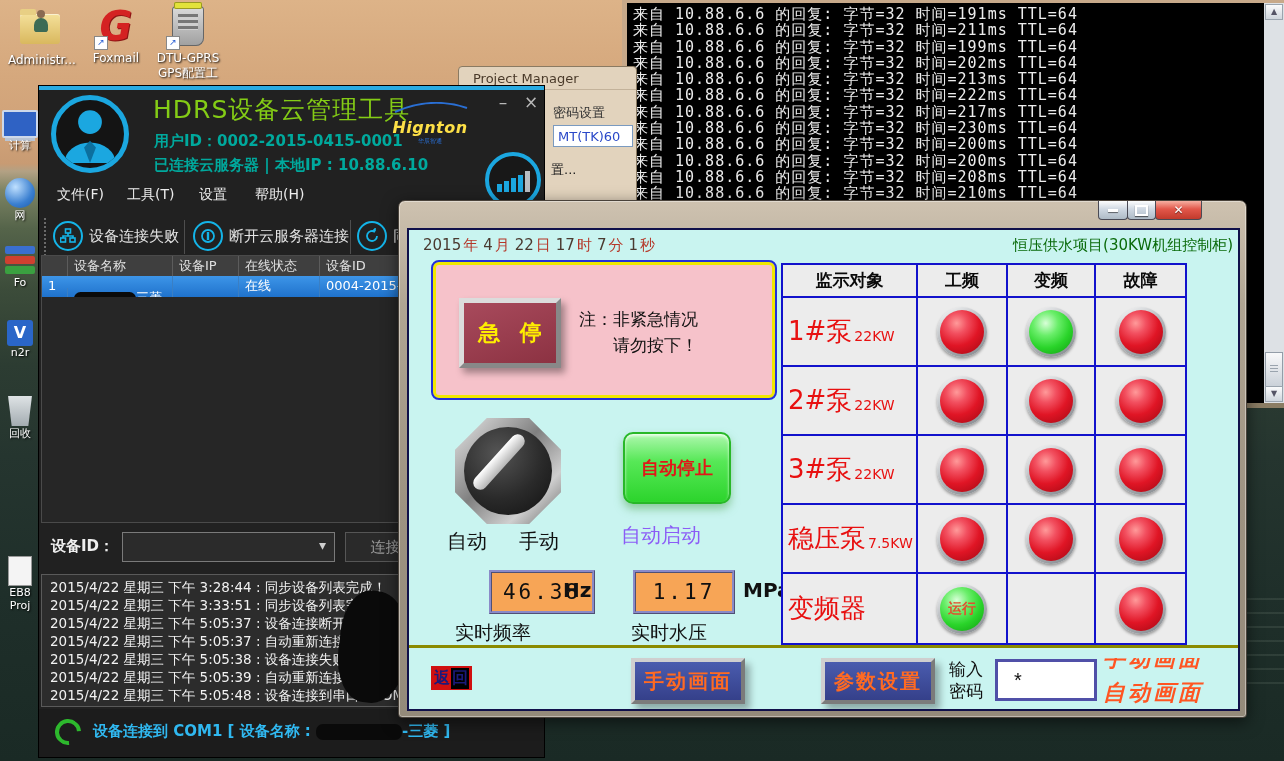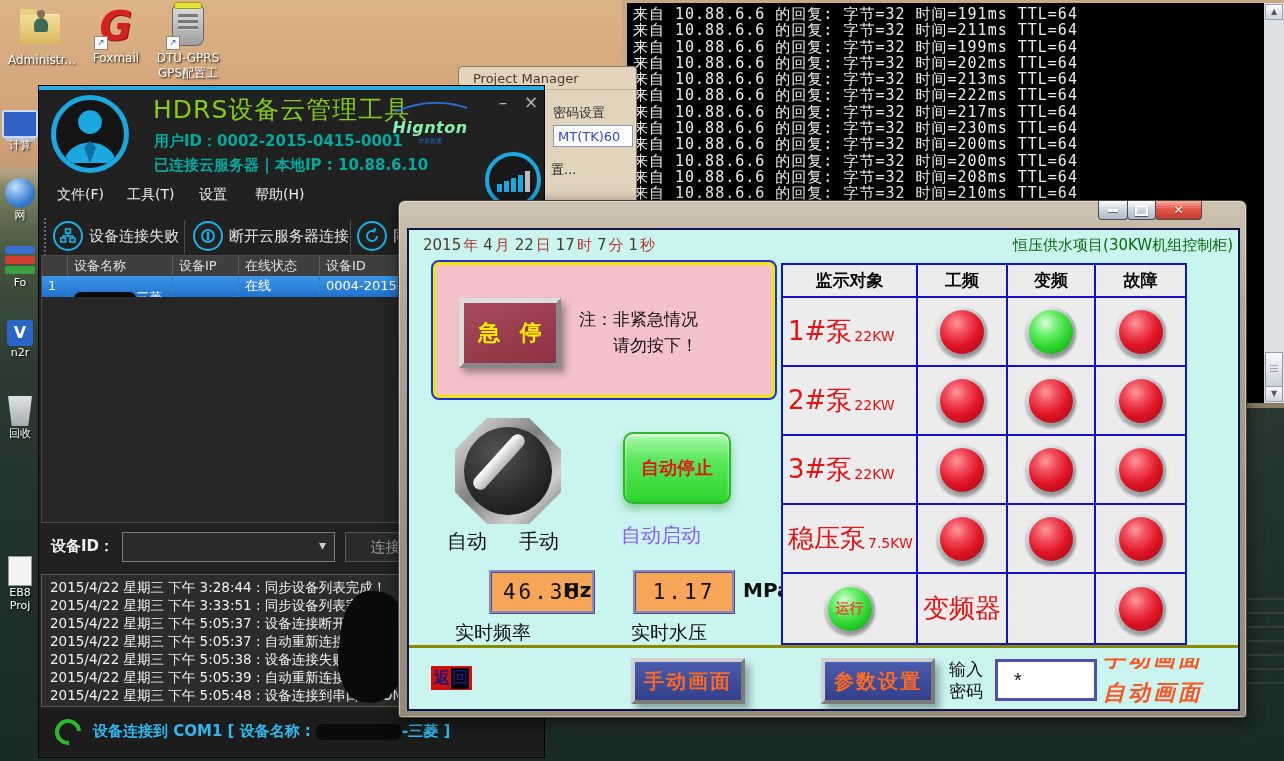--- a/index.html
+++ b/index.html
@@ -50,21 +50,21 @@
   #pm .pm-group{position:absolute;left:94px;top:37px;font-size:13px;color:#333;}
   #pm .pm-field{position:absolute;left:94px;top:58px;width:80px;height:22px;background:#fff;border:1px solid #7a9ac0;
       font-size:13px;line-height:22px;color:#2a48c8;padding-left:4px;box-sizing:border-box;}
   #pm .pm-more{position:absolute;left:92px;top:94px;font-size:13px;color:#222;}
   
   #hdrs{position:absolute;left:38px;top:85px;width:507px;height:673px;background:#212121;border:1px solid #000;box-sizing:border-box;}
   .hdrs-top{position:absolute;left:0;top:0;right:0;height:4px;background:#29abe2;}
   .avatar{position:absolute;left:12px;top:9px;width:78px;height:78px;border:5px solid #1ba7e0;border-radius:50%;box-sizing:border-box;background:#141414;overflow:hidden;}
   .hdrs-title{position:absolute;left:114px;top:7px;font-size:25px;color:#84cc16;letter-spacing:1px;}
   .logo{position:absolute;left:352px;top:13px;width:78px;text-align:center;}
-  .logo .lg1{font-size:16px;font-weight:bold;font-style:italic;color:#86efac;letter-spacing:.5px;text-align:center;}
+  .logo .lg1{font-size:16px;font-weight:bold;font-style:italic;color:#fde047;letter-spacing:.5px;text-align:center;}
   .logo .lg2{font-size:6px;color:#2a6fd4;}
   .winbtn{position:absolute;top:6px;width:24px;height:20px;color:#b8b8b8;font-size:17px;line-height:20px;text-align:center;cursor:default;}
   .uid{position:absolute;left:115px;top:46px;font-size:15px;font-weight:bold;color:#00a99d;}
   .srv{position:absolute;left:115px;top:70px;font-size:15px;font-weight:bold;color:#00a99d;}
   .menu-item{position:absolute;top:100px;font-size:14px;color:#ececec;}
   .signal{position:absolute;left:446px;top:66px;width:56px;height:56px;border:4px solid #1ba7e0;border-radius:50%;box-sizing:border-box;background:#181818;display:flex;align-items:flex-end;justify-content:center;gap:2px;padding-bottom:12px;}
   .signal i{display:block;width:5px;background:#1ba7e0;}
   .toolbar-sep{position:absolute;top:134px;height:34px;border-left:1px solid #4e4e4e;}
   .grip{position:absolute;left:5px;top:132px;height:38px;border-left:2px dotted #6a6a6a;}
   .tool-btn{position:absolute;top:131px;height:38px;display:flex;align-items:center;gap:6px;color:#e2e2e2;font-size:15px;}
@@ -453,28 +453,28 @@
           <div class="mcell ">
             <div class="ring">
               <div class="bulb red"></div>
             </div>
           </div>
           <div class="mcell  last-col">
             <div class="ring">
               <div class="bulb red"></div>
             </div>
           </div>
+          <div class="mcell pump-cell last-row">
+            <span class="pump-name">变频器</span>
+          </div>
           <div class="mcell  last-row">
             <div class="ring">
               <div class="bulb green"></div>
               <div class="bulb-label">运行</div>
             </div>
-          </div>
-          <div class="mcell pump-cell last-row">
-            <span class="pump-name">变频器</span>
           </div>
           <div class="mcell  last-row"></div>
           <div class="mcell  last-col last-row">
             <div class="ring">
               <div class="bulb red"></div>
             </div>
           </div>
         </div>
 
       <div class="bottombar">

